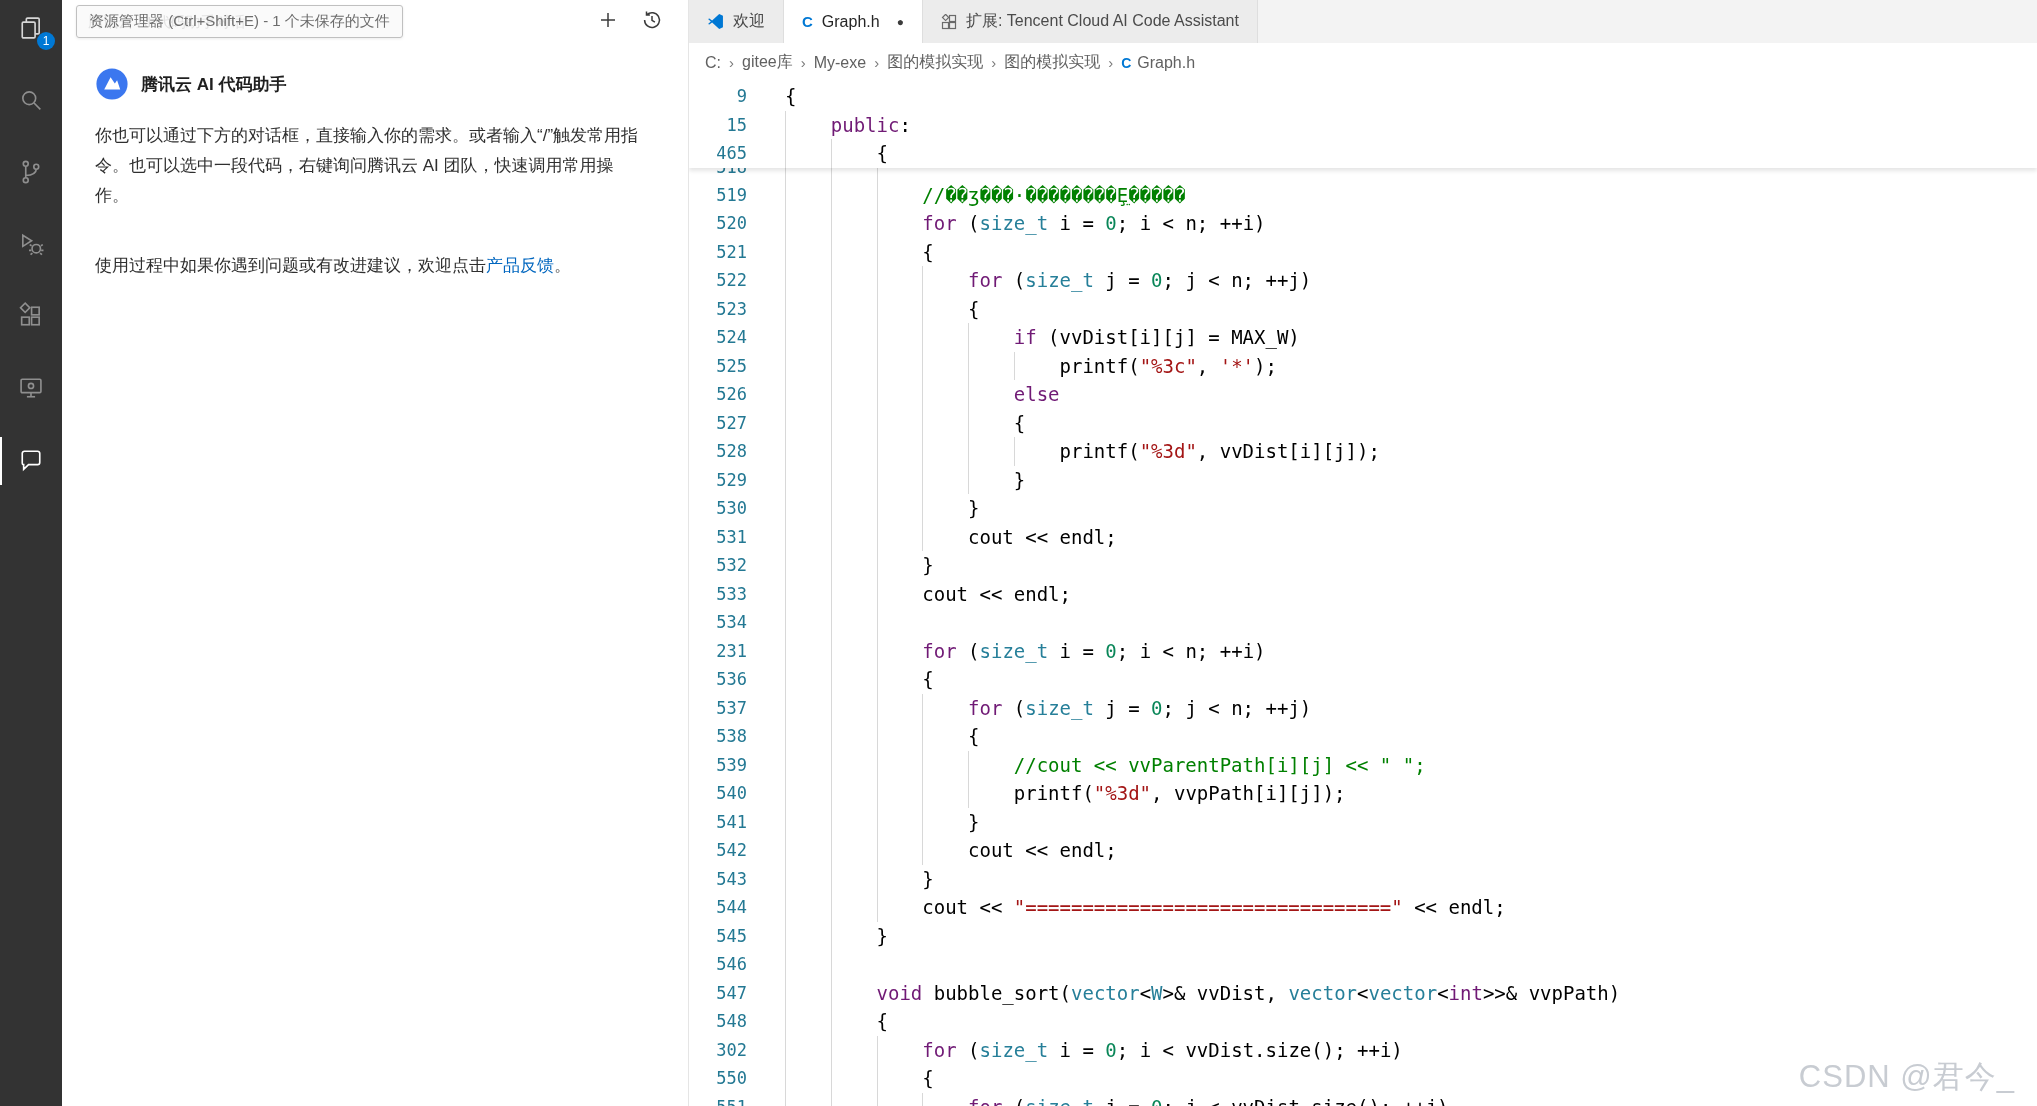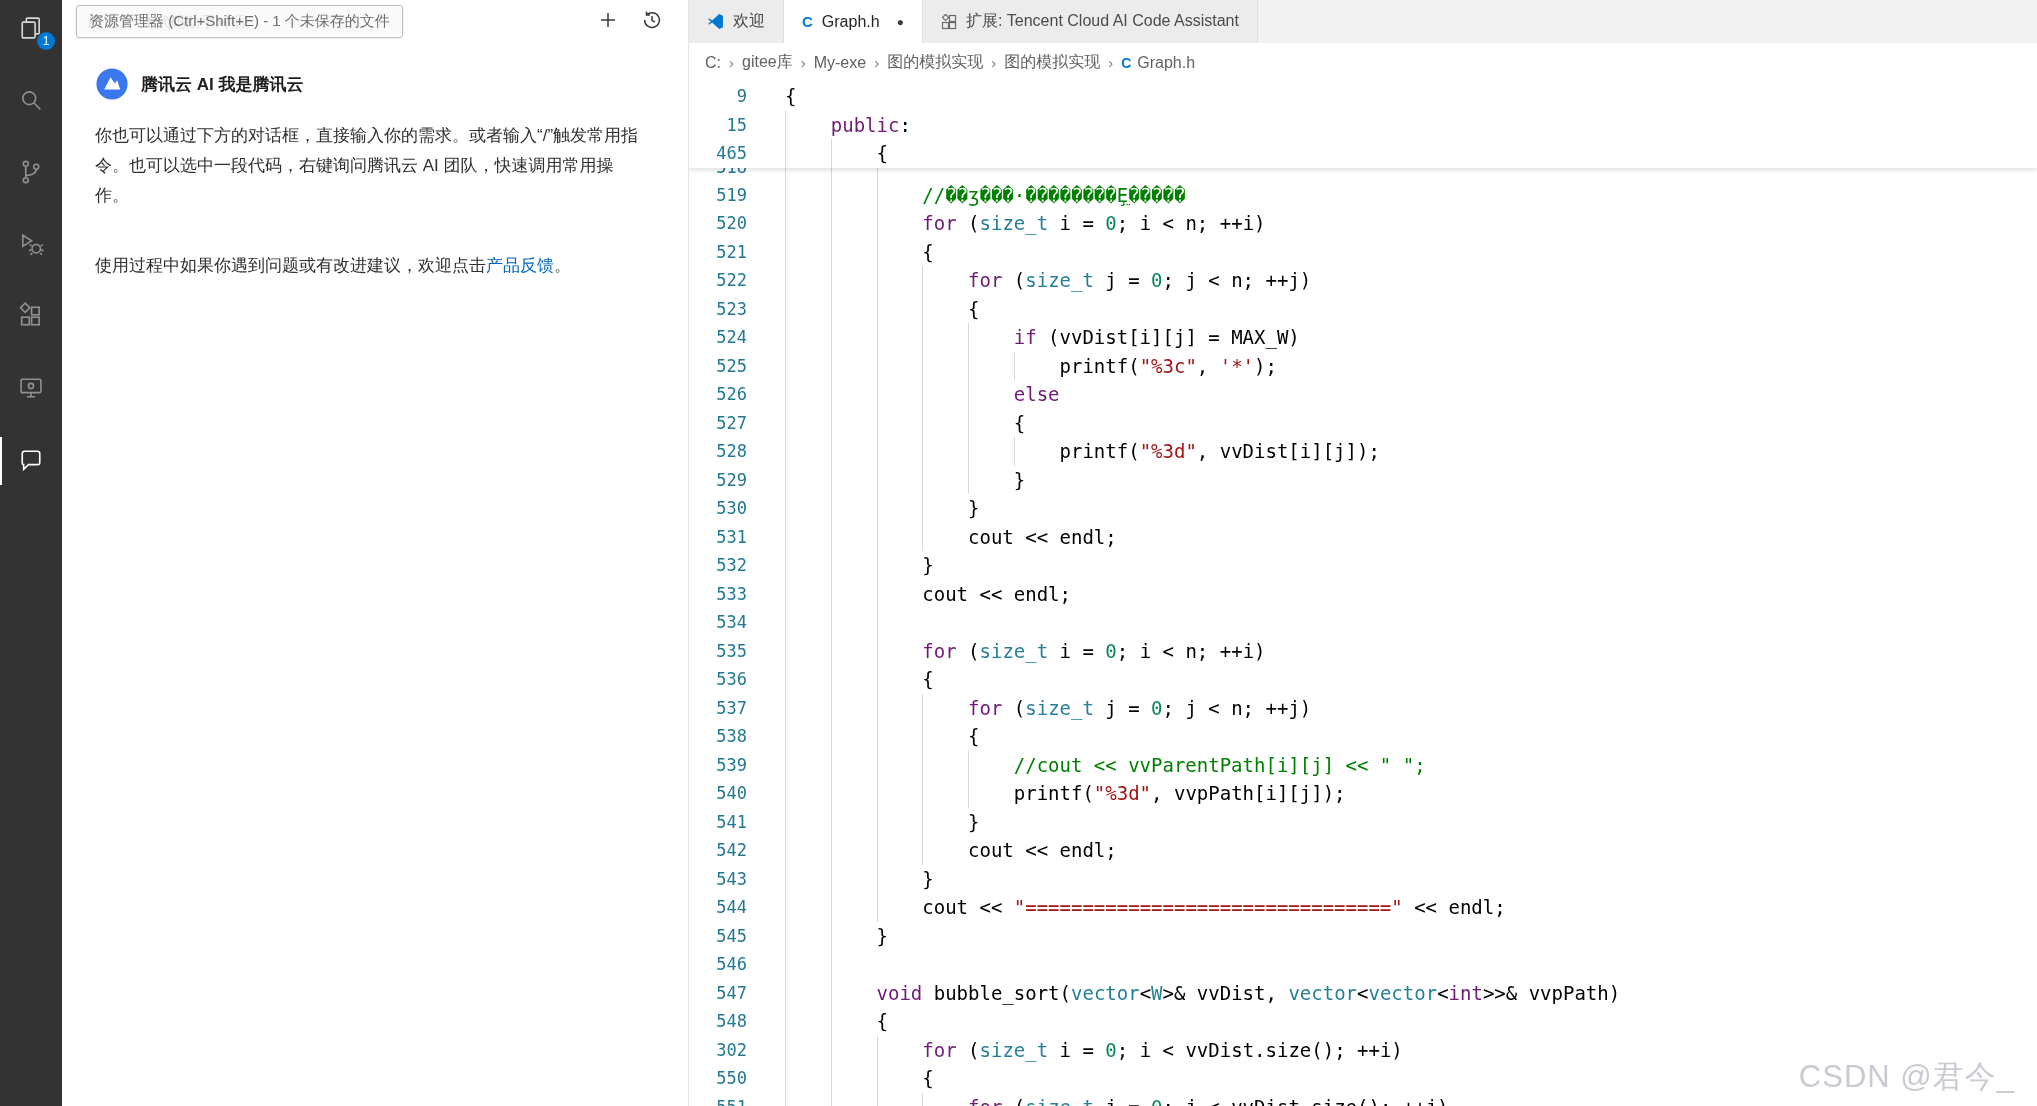--- a/index.html
+++ b/index.html
@@ -174,21 +174,21 @@
     </div>
 
     <div class="sidebar-content">
       <div class="logo-row">
         <span class="logo">
           <svg viewBox="0 0 24 24">
               <circle cx="12" cy="12" r="11" fill="#3b77ef"></circle>
               <path d="M6.5 15.8 L11 7.3 L14 11.6 L15.6 9.4 L17.8 15.8 Z" fill="#ffffff"></path>
             </svg>
         </span>
-        <span class="assistant-name">腾讯云 AI 我是腾讯云</span>
+        <span class="assistant-name">腾讯云 AI 代码助手</span>
       </div>
       <p class="para">你也可以通过下方的对话框，直接输入你的需求。或者输入“/”触发常用指令。也可以选中一段代码，右键询问腾讯云 AI 团队，快速调用常用操作。</p>
       <p class="para last"><span>使用过程中如果你遇到问题或有改进建议，欢迎点击</span><span class="feedback-link">产品反馈</span><span>。</span></p>
     </div>
   </div>
 
   <div class="main">
     <div class="tab-bar">
       <div class="tab">
         <span class="tab-icon">
@@ -313,21 +313,21 @@
           </div>
           <div class="code-line">
             <span class="ln-num">533</span>
             <span class="ln-code"><i class="guide" style="left: calc(0ch + 38px);"></i><i class="guide" style="left: calc(4ch + 38px);"></i><i class="guide" style="left: calc(8ch + 38px);"></i><span>            </span><span class="tk-p">cout &lt;&lt; endl;</span></span>
           </div>
           <div class="code-line">
             <span class="ln-num">534</span>
             <span class="ln-code"><i class="guide" style="left: calc(0ch + 38px);"></i><i class="guide" style="left: calc(4ch + 38px);"></i><i class="guide" style="left: calc(8ch + 38px);"></i><span>            </span></span>
           </div>
           <div class="code-line">
-            <span class="ln-num">535</span>
+            <span class="ln-num">231</span>
             <span class="ln-code"><i class="guide" style="left: calc(0ch + 38px);"></i><i class="guide" style="left: calc(4ch + 38px);"></i><i class="guide" style="left: calc(8ch + 38px);"></i><span>            </span><span class="tk-k">for</span><span class="tk-p"> (</span><span class="tk-t">size_t</span><span class="tk-p"> i = </span><span class="tk-n">0</span><span class="tk-p">; i &lt; n; ++i)</span></span>
           </div>
           <div class="code-line">
             <span class="ln-num">536</span>
             <span class="ln-code"><i class="guide" style="left: calc(0ch + 38px);"></i><i class="guide" style="left: calc(4ch + 38px);"></i><i class="guide" style="left: calc(8ch + 38px);"></i><span>            </span><span class="tk-p">{</span></span>
           </div>
           <div class="code-line">
             <span class="ln-num">537</span>
             <span class="ln-code"><i class="guide" style="left: calc(0ch + 38px);"></i><i class="guide" style="left: calc(4ch + 38px);"></i><i class="guide" style="left: calc(8ch + 38px);"></i><i class="guide" style="left: calc(12ch + 38px);"></i><span>                </span><span class="tk-k">for</span><span class="tk-p"> (</span><span class="tk-t">size_t</span><span class="tk-p"> j = </span><span class="tk-n">0</span><span class="tk-p">; j &lt; n; ++j)</span></span>
           </div>

